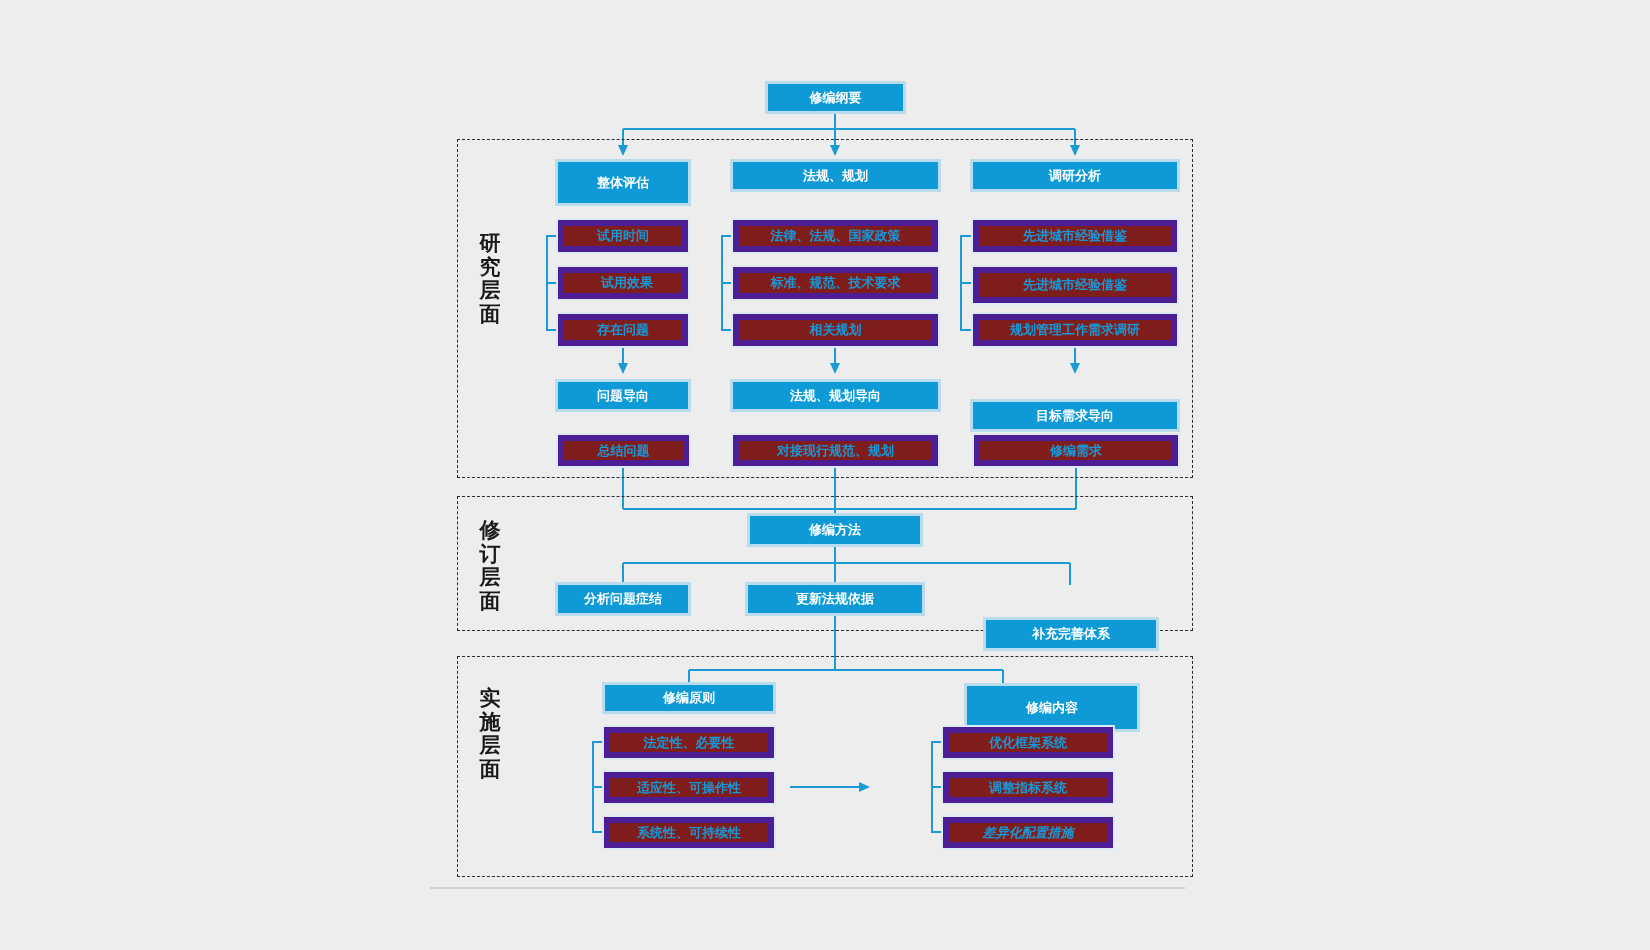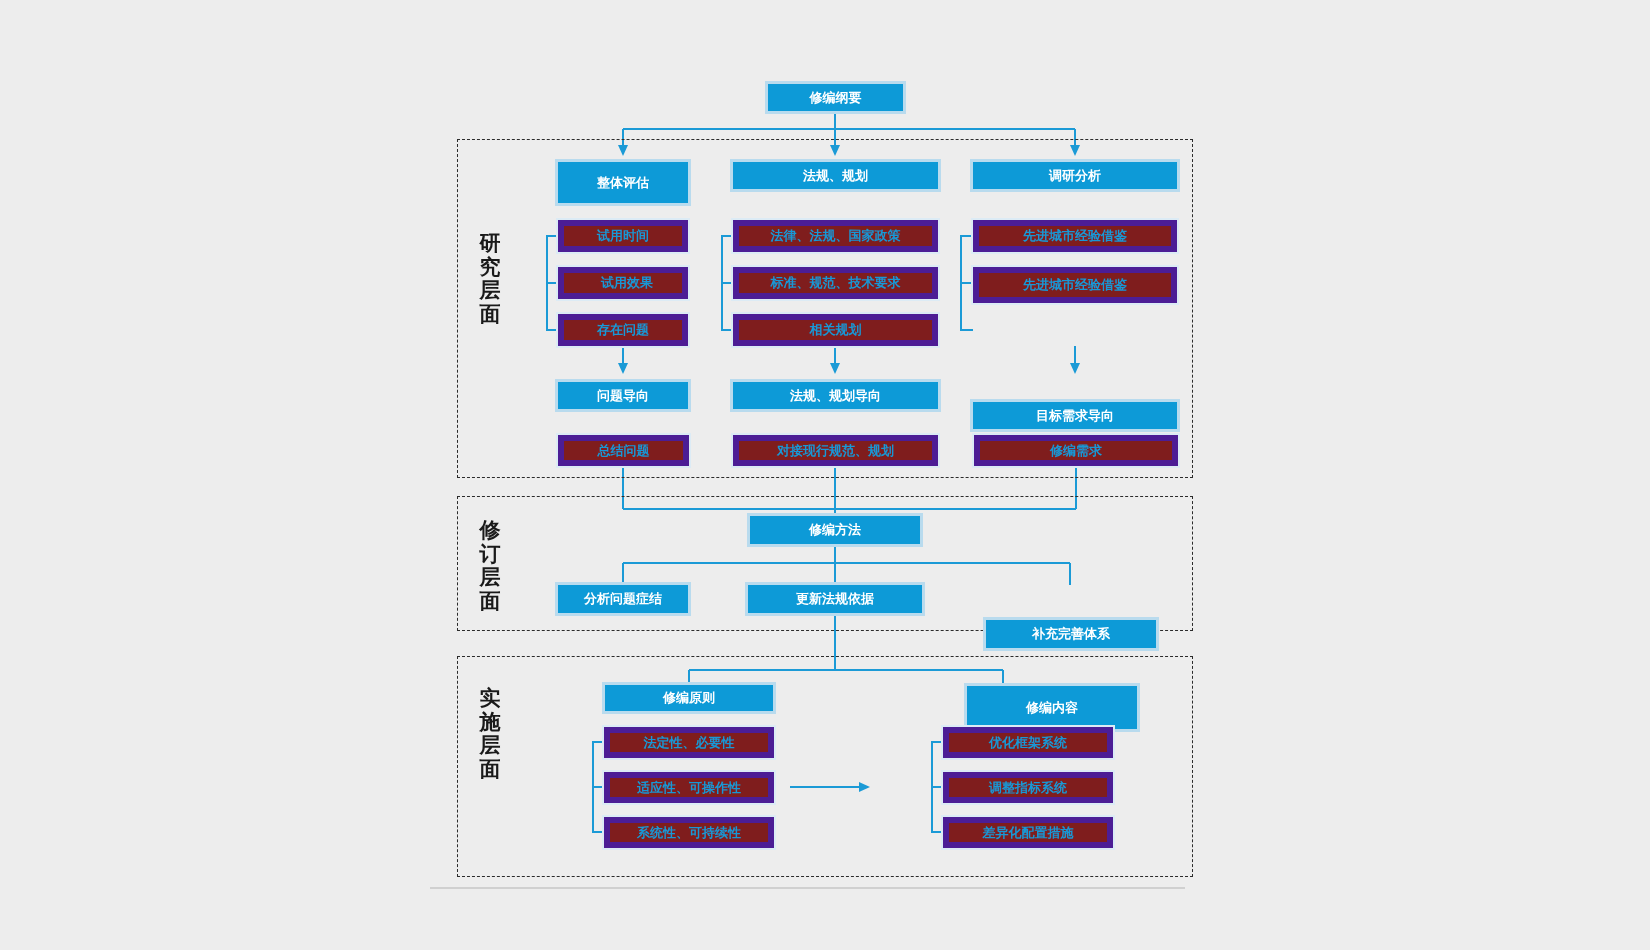--- a/index.html
+++ b/index.html
@@ -109,20 +109,21 @@
   <div class="node light" style="left:558px;top:220px;width:130px;height:32px;">试用时间</div>
   <div class="node light" style="left:558px;top:267px;width:130px;height:32px;padding-left:8px;">试用效果</div>
   <div class="node light" style="left:558px;top:314px;width:130px;height:32px;">存在问题</div>
 
   <div class="node light" style="left:733px;top:220px;width:205px;height:32px;">法律、法规、国家政策</div>
   <div class="node light" style="left:733px;top:267px;width:205px;height:32px;">标准、规范、技术要求</div>
   <div class="node light" style="left:733px;top:314px;width:205px;height:32px;">相关规划</div>
 
   <div class="node light" style="left:973px;top:220px;width:204px;height:32px;">先进城市经验借鉴</div>
   <div class="node light" style="left:973px;top:267px;width:204px;height:36px;">先进城市经验借鉴</div>
+  <div class="node light" style="left:973px;top:314px;width:204px;height:32px;">规划管理工作需求调研</div>
 
   <div class="node solid" style="left:558px;top:382px;width:130px;height:27px;">问题导向</div>
   <div class="node solid" style="left:733px;top:382px;width:205px;height:27px;">法规、规划导向</div>
   <div class="node solid" style="left:973px;top:402px;width:204px;height:27px;">目标需求导向</div>
 
   <div class="node light" style="left:558px;top:435px;width:131px;height:31px;">总结问题</div>
   <div class="node light" style="left:733px;top:435px;width:205px;height:31px;">对接现行规范、规划</div>
   <div class="node light" style="left:974px;top:435px;width:204px;height:31px;">修编需求</div>
 
   <div class="node solid" style="left:750px;top:516px;width:170px;height:28px;">修编方法</div>
@@ -132,17 +133,17 @@
 
   <div class="node solid" style="left:605px;top:685px;width:168px;height:26px;">修编原则</div>
   <div class="node solid" style="left:943px;top:686px;width:170px;height:43px;margin-left:24px;">修编内容</div>
 
   <div class="node light" style="left:604px;top:727px;width:170px;height:31px;">法定性、必要性</div>
   <div class="node light" style="left:604px;top:772px;width:170px;height:31px;">适应性、可操作性</div>
   <div class="node light" style="left:604px;top:817px;width:170px;height:31px;">系统性、可持续性</div>
 
   <div class="node light" style="left:943px;top:727px;width:170px;height:31px;">优化框架系统</div>
   <div class="node light" style="left:943px;top:772px;width:170px;height:31px;">调整指标系统</div>
-  <div class="node light" style="left:943px;top:817px;width:170px;height:31px;">差异化配置措施</div>
+  <div class="node light" style="left:943px;top:817px;width:170px;height:31px;font-style:italic;">差异化配置措施</div>
 
   <div class="slide-edge" style="left:430px;top:887px;width:755px;"></div>
 
 </div>
 
 </body></html>

